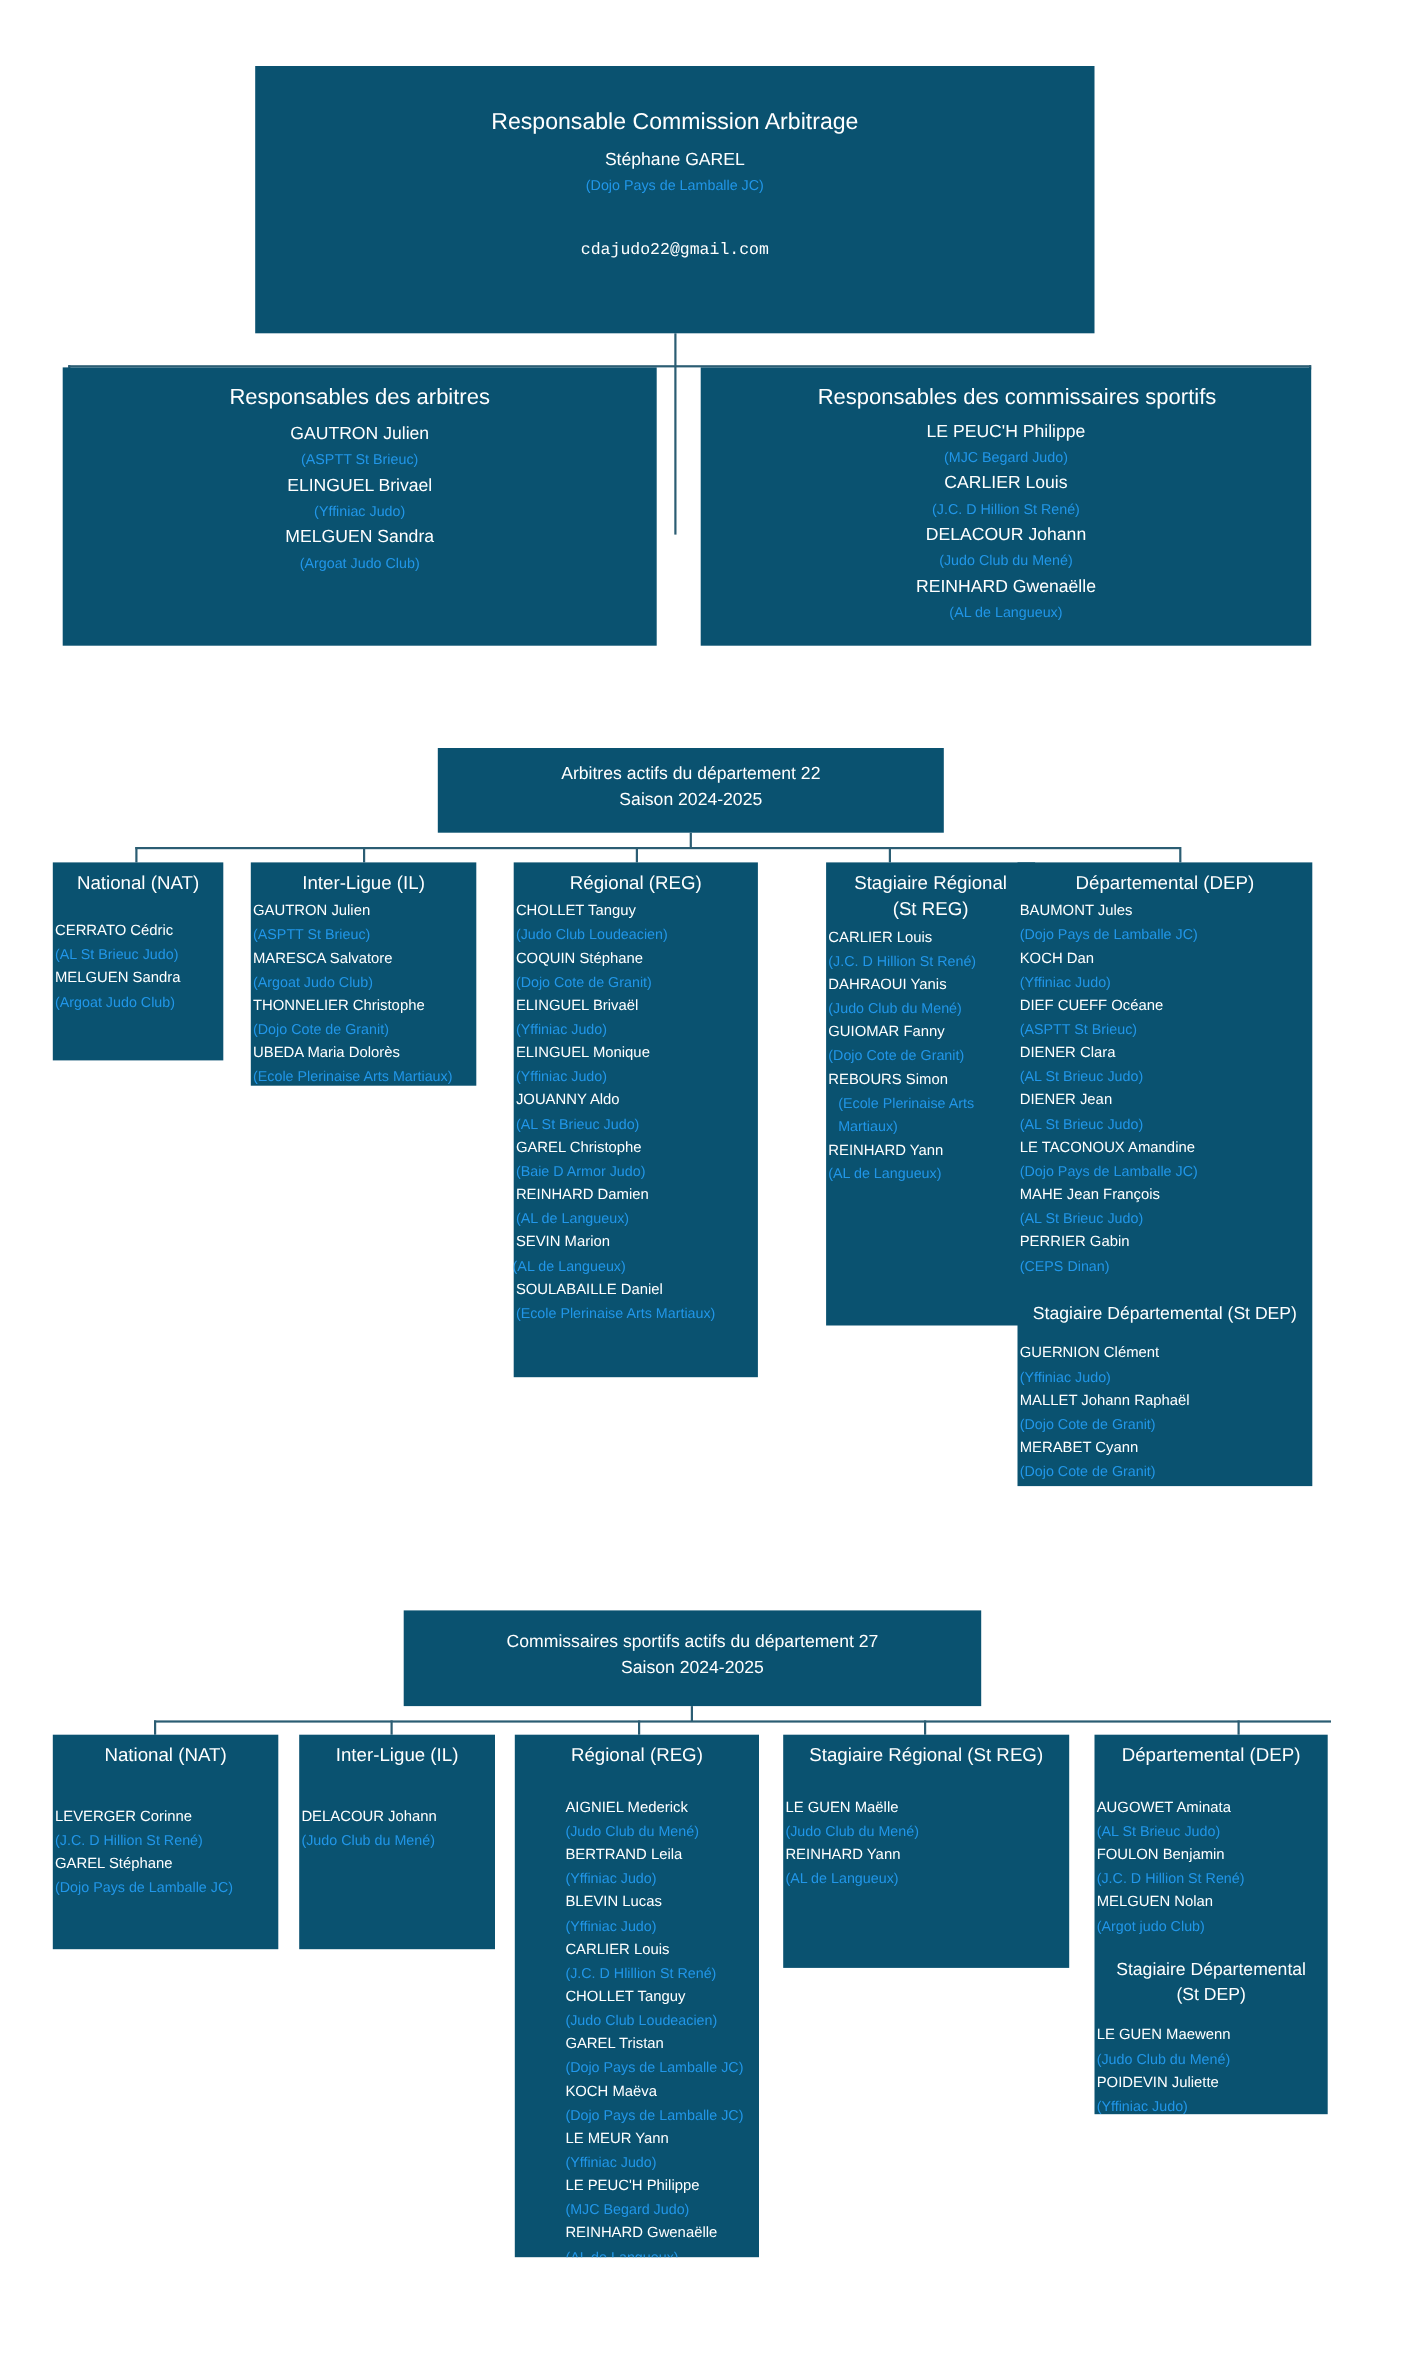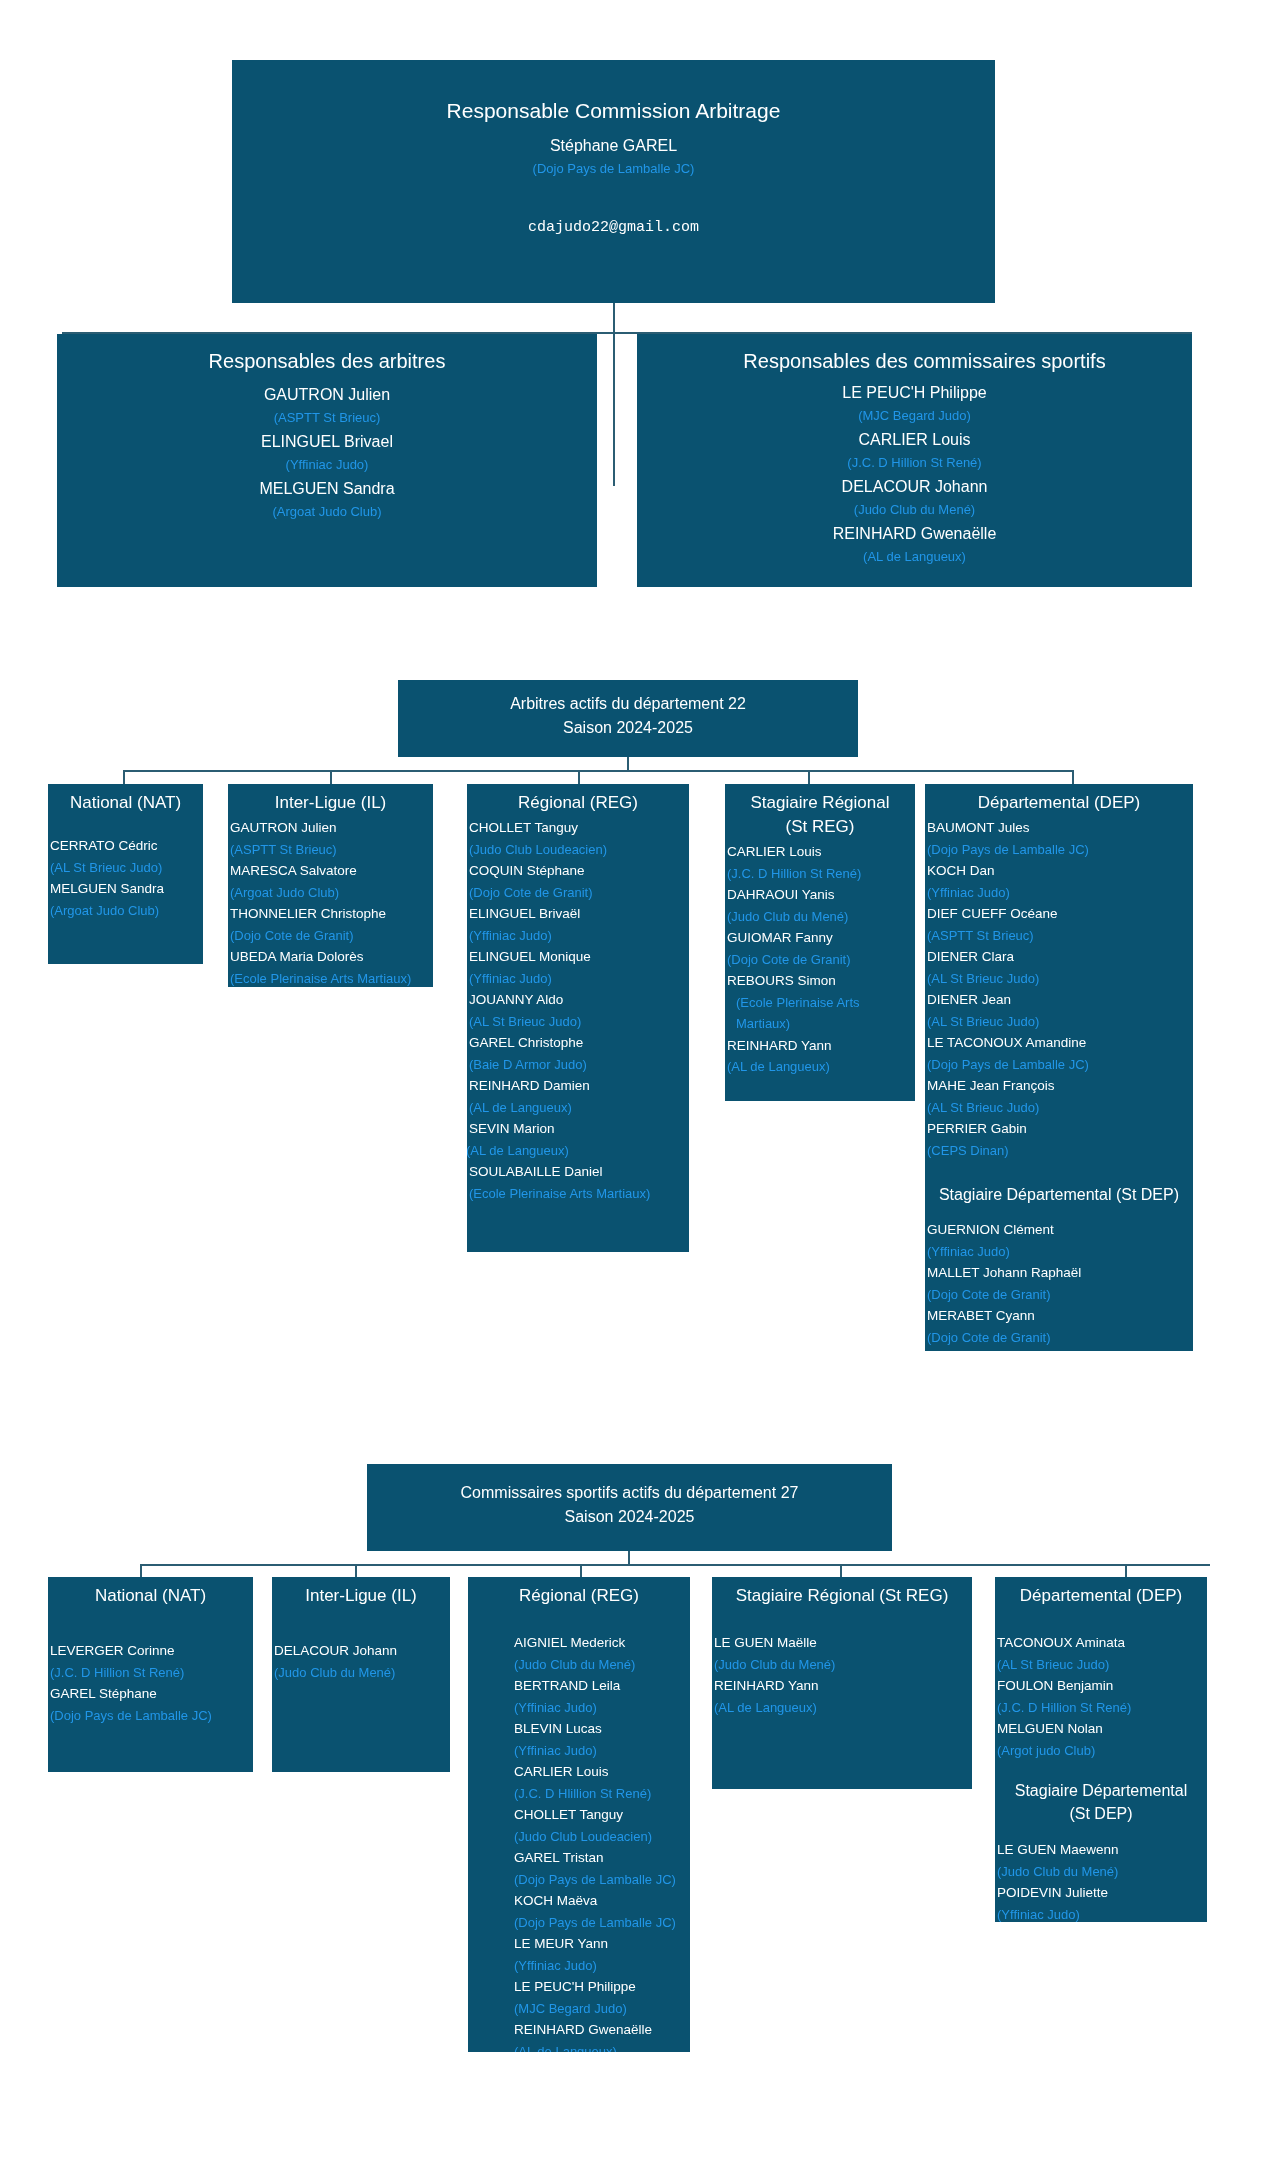--- a/index.html
+++ b/index.html
@@ -222,21 +222,21 @@
     <div class="p-club">(Baie D Armor Judo)</div>
     <div class="p-name">REINHARD Damien</div>
     <div class="p-club">(AL de Langueux)</div>
     <div class="p-name">SEVIN Marion</div>
     <div class="p-club" style="margin-left:-3px;">(AL de Langueux)</div>
     <div class="p-name">SOULABAILLE Daniel</div>
     <div class="p-club">(Ecole Plerinaise Arts Martiaux)</div>
   </div>
 </div>
 
-<div class="box" style="left:725px; top:784px; width:190px; height:317px; padding-top:3px;">
+<div class="box" style="left:751px; top:784px; width:190px; height:421px; padding-top:3px;">
   <div class="cat-head">Stagiaire Régional</div>
   <div class="cat-head-sub">(St REG)</div>
   <div class="person-list" style="padding-top:2px; padding-left:2px;">
     <div class="p-name">CARLIER Louis</div>
     <div class="p-club">(J.C. D Hillion St René)</div>
     <div class="p-name">DAHRAOUI Yanis</div>
     <div class="p-club">(Judo Club du Mené)</div>
     <div class="p-name">GUIOMAR Fanny</div>
     <div class="p-club">(Dojo Cote de Granit)</div>
     <div class="p-name">REBOURS Simon</div>
@@ -340,21 +340,21 @@
     <div class="p-name">LE GUEN Maëlle</div>
     <div class="p-club">(Judo Club du Mené)</div>
     <div class="p-name">REINHARD Yann</div>
     <div class="p-club">(AL de Langueux)</div>
   </div>
 </div>
 
 <div class="box" style="left:995px; top:1577px; width:212px; height:345px; padding-top:3px;">
   <div class="cat-head">Départemental (DEP)</div>
   <div class="person-list" style="padding-top:24px; padding-left:2px;">
-    <div class="p-name">TACONOUX Aminata</div>
+    <div class="p-name">AUGOWET Aminata</div>
     <div class="p-club">(AL St Brieuc Judo)</div>
     <div class="p-name">FOULON Benjamin</div>
     <div class="p-club">(J.C. D Hillion St René)</div>
     <div class="p-name">MELGUEN Nolan</div>
     <div class="p-club">(Argot judo Club)</div>
   </div>
   <div class="sec-head" style="padding-top:18px;">Stagiaire Départemental</div>
   <div class="sec-head">(St DEP)</div>
   <div class="person-list" style="padding-top:14px; padding-left:2px;">
     <div class="p-name">LE GUEN Maewenn</div>

